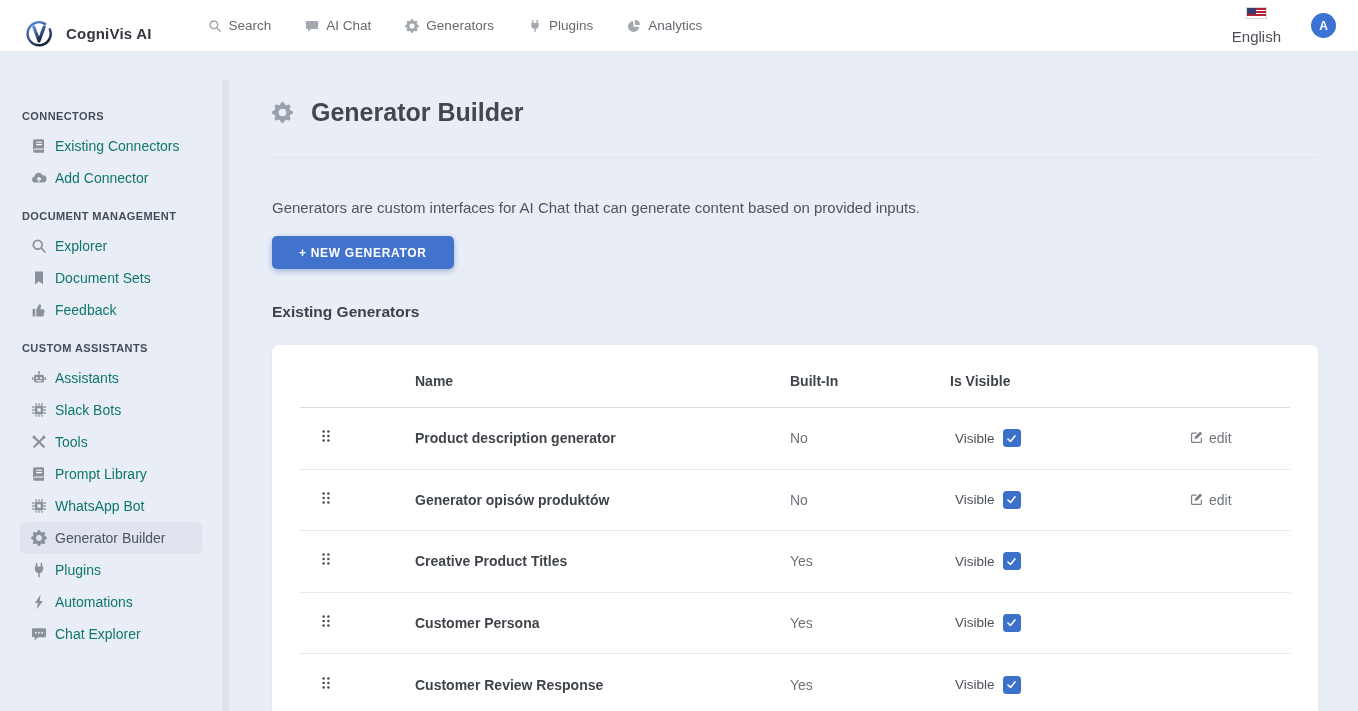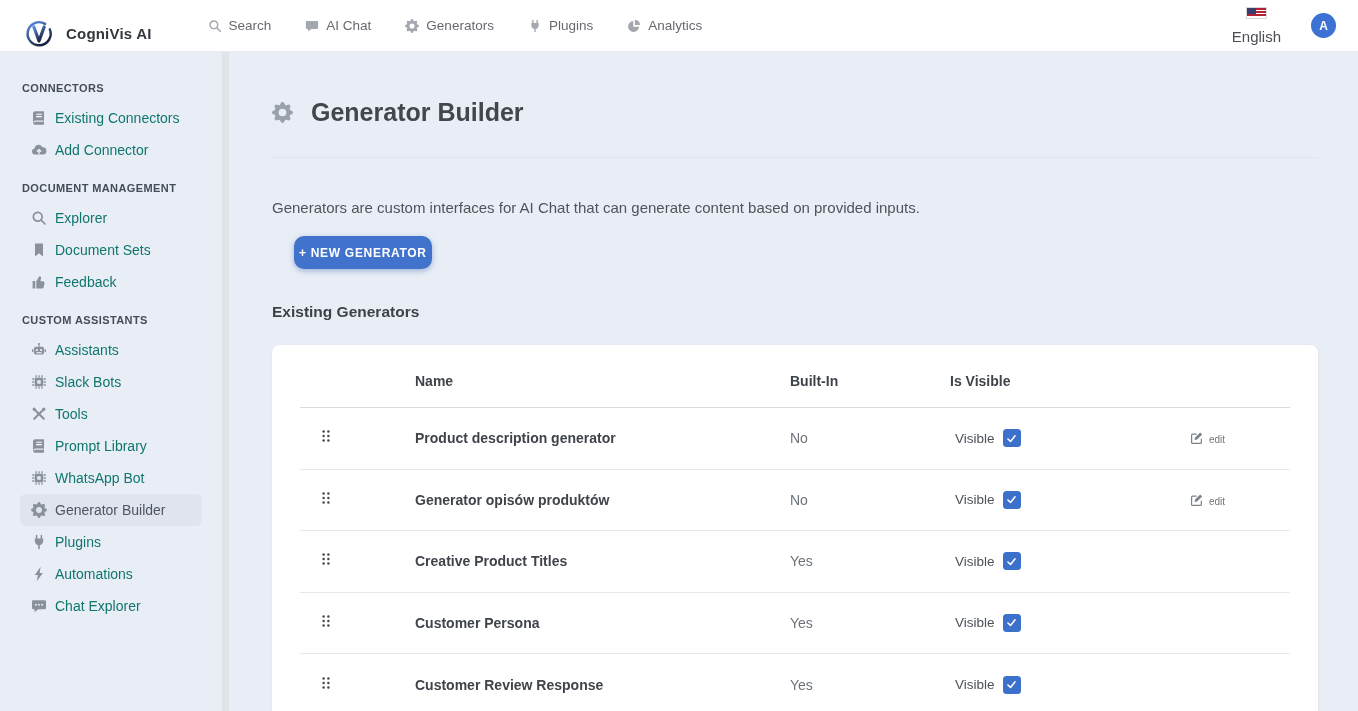--- a/index.html
+++ b/index.html
@@ -30,44 +30,43 @@
           background:repeating-linear-gradient(180deg,#b22234 0 1.6px,#fff 1.6px 3.2px); }
   .flag::before { content:""; position:absolute; left:0; top:0; width:9px; height:6.5px; background:#3c3b6e; }
   .avatar { width:25px; height:25px; border-radius:50%; background:var(--avatar-bg,#3b72d4); color:#fff;
             font-size:12px; font-weight:700; display:flex; align-items:center; justify-content:center;
             margin-left:30px; margin-right:6px; cursor:pointer; }
 
   
   .shell { display:flex; height:659px; }
 
   
-  .sidebar { width:229px; flex:0 0 229px; position:relative; padding:14px 27px 0 20px; overflow:hidden; }
+  .sidebar { width:229px; flex:0 0 229px; position:relative; padding:14px 27px 0 20px; overflow:hidden;margin-top:28px; }
   .sidebar-scrollbar { position:absolute; top:0; right:0; width:7px; height:100%; background:#e0e3e7; }
   .side-section-title { font-size:11px; font-weight:700; color:#454c59; letter-spacing:.4px;
                         margin:16px 0 8px 2px; }
   .side-item { display:flex; align-items:center; height:32px; padding:0 10px 0 11px; border-radius:6px;
                color:#0f766e; font-size:14px; cursor:pointer; }
   .side-item .icon { color:#8b919b; margin-right:8px; width:16px; }
   .side-item .side-label { white-space:nowrap; }
   .side-item.active { background:#dfe4ee; color:#4e5560; }
 
   
   .main { flex:1; padding:0 40px 0 43px; overflow:hidden; }
   .page-title-row { display:flex; align-items:center; gap:18px; margin-top:46px; }
   .page-title-row .icon { color:#9aa1ab; }
   .page-title { font-size:25px; font-weight:700; color:#43474d; }
   .title-rule { border:none; border-top:1px solid #dee5ee; margin-top:30px; }
   .page-desc { margin-top:41px; font-size:15px; color:#4f545b; }
   .btn-new {
     margin-top:20px; display:inline-flex; align-items:center;
-    background:var(--accent,#4173cd); color:#fff; border:none; border-radius:10px;
+    background:var(--accent,#4173cd); color:#fff; border:none; border-radius:5px;
     font-family:inherit; font-size:12px; font-weight:700; letter-spacing:.7px;
-    padding:0 5px; height:33px; cursor:pointer;
+    padding:0 27px; height:33px; cursor:pointer;
     box-shadow:0 2px 6px rgba(59,113,202,.35), 0 2px 4px rgba(0,0,0,.08);
-    margin-left:22px;
   }
   .section-heading { margin-top:34px; font-size:15.5px; font-weight:700; color:#3d4248; }
 
   
   .card { margin-top:24px; background:#fff; border-radius:8px; box-shadow:0 1px 3px rgba(25,32,45,.06);
           padding:10px 28px 0; min-height:420px; }
   .gen-table { width:100%; }
   .gen-row, .gen-head {
     display:grid; grid-template-columns:115px 375px 160px 240px 1fr; align-items:center;
   }
@@ -76,21 +75,21 @@
   .gen-row { height:61.5px; border-bottom:1px solid #e6e9ec; }
   .gen-row:last-child { border-bottom:none; }
   .cell-grip { padding-left:18px; }
   .grip { color:#474c52; cursor:grab; display:inline-flex; }
   .cell-name { font-size:14px; font-weight:700; color:#3f444b; }
   .cell-builtin { font-size:14px; color:#6d727a; }
   .cell-visible { display:flex; align-items:center; gap:8px; padding-left:5px; }
   .visible-label { font-size:13.5px; color:#4d525a; }
   .checkbox { width:18px; height:18px; border-radius:3.5px; background:var(--checkbox-bg,#3b71ca);
               display:flex; align-items:center; justify-content:center; cursor:pointer; }
-  .cell-edit { display:flex; align-items:flex-end; gap:5px; color:#70757c; font-size:10px; }
+  .cell-edit { display:flex; align-items:flex-start; gap:5px; color:#70757c; font-size:14px; }
   .cell-edit .icon { color:#7c828a; }
   .cell-edit.hidden { visibility:hidden; }
   .edit-link { cursor:pointer; }
 </style>
 </head>
 <body>
 
 <svg width="0" height="0" style="position:absolute" aria-hidden="true">
   <defs>
     <linearGradient id="logo-grad" x1="0" y1="0" x2="0.6" y2="1">

